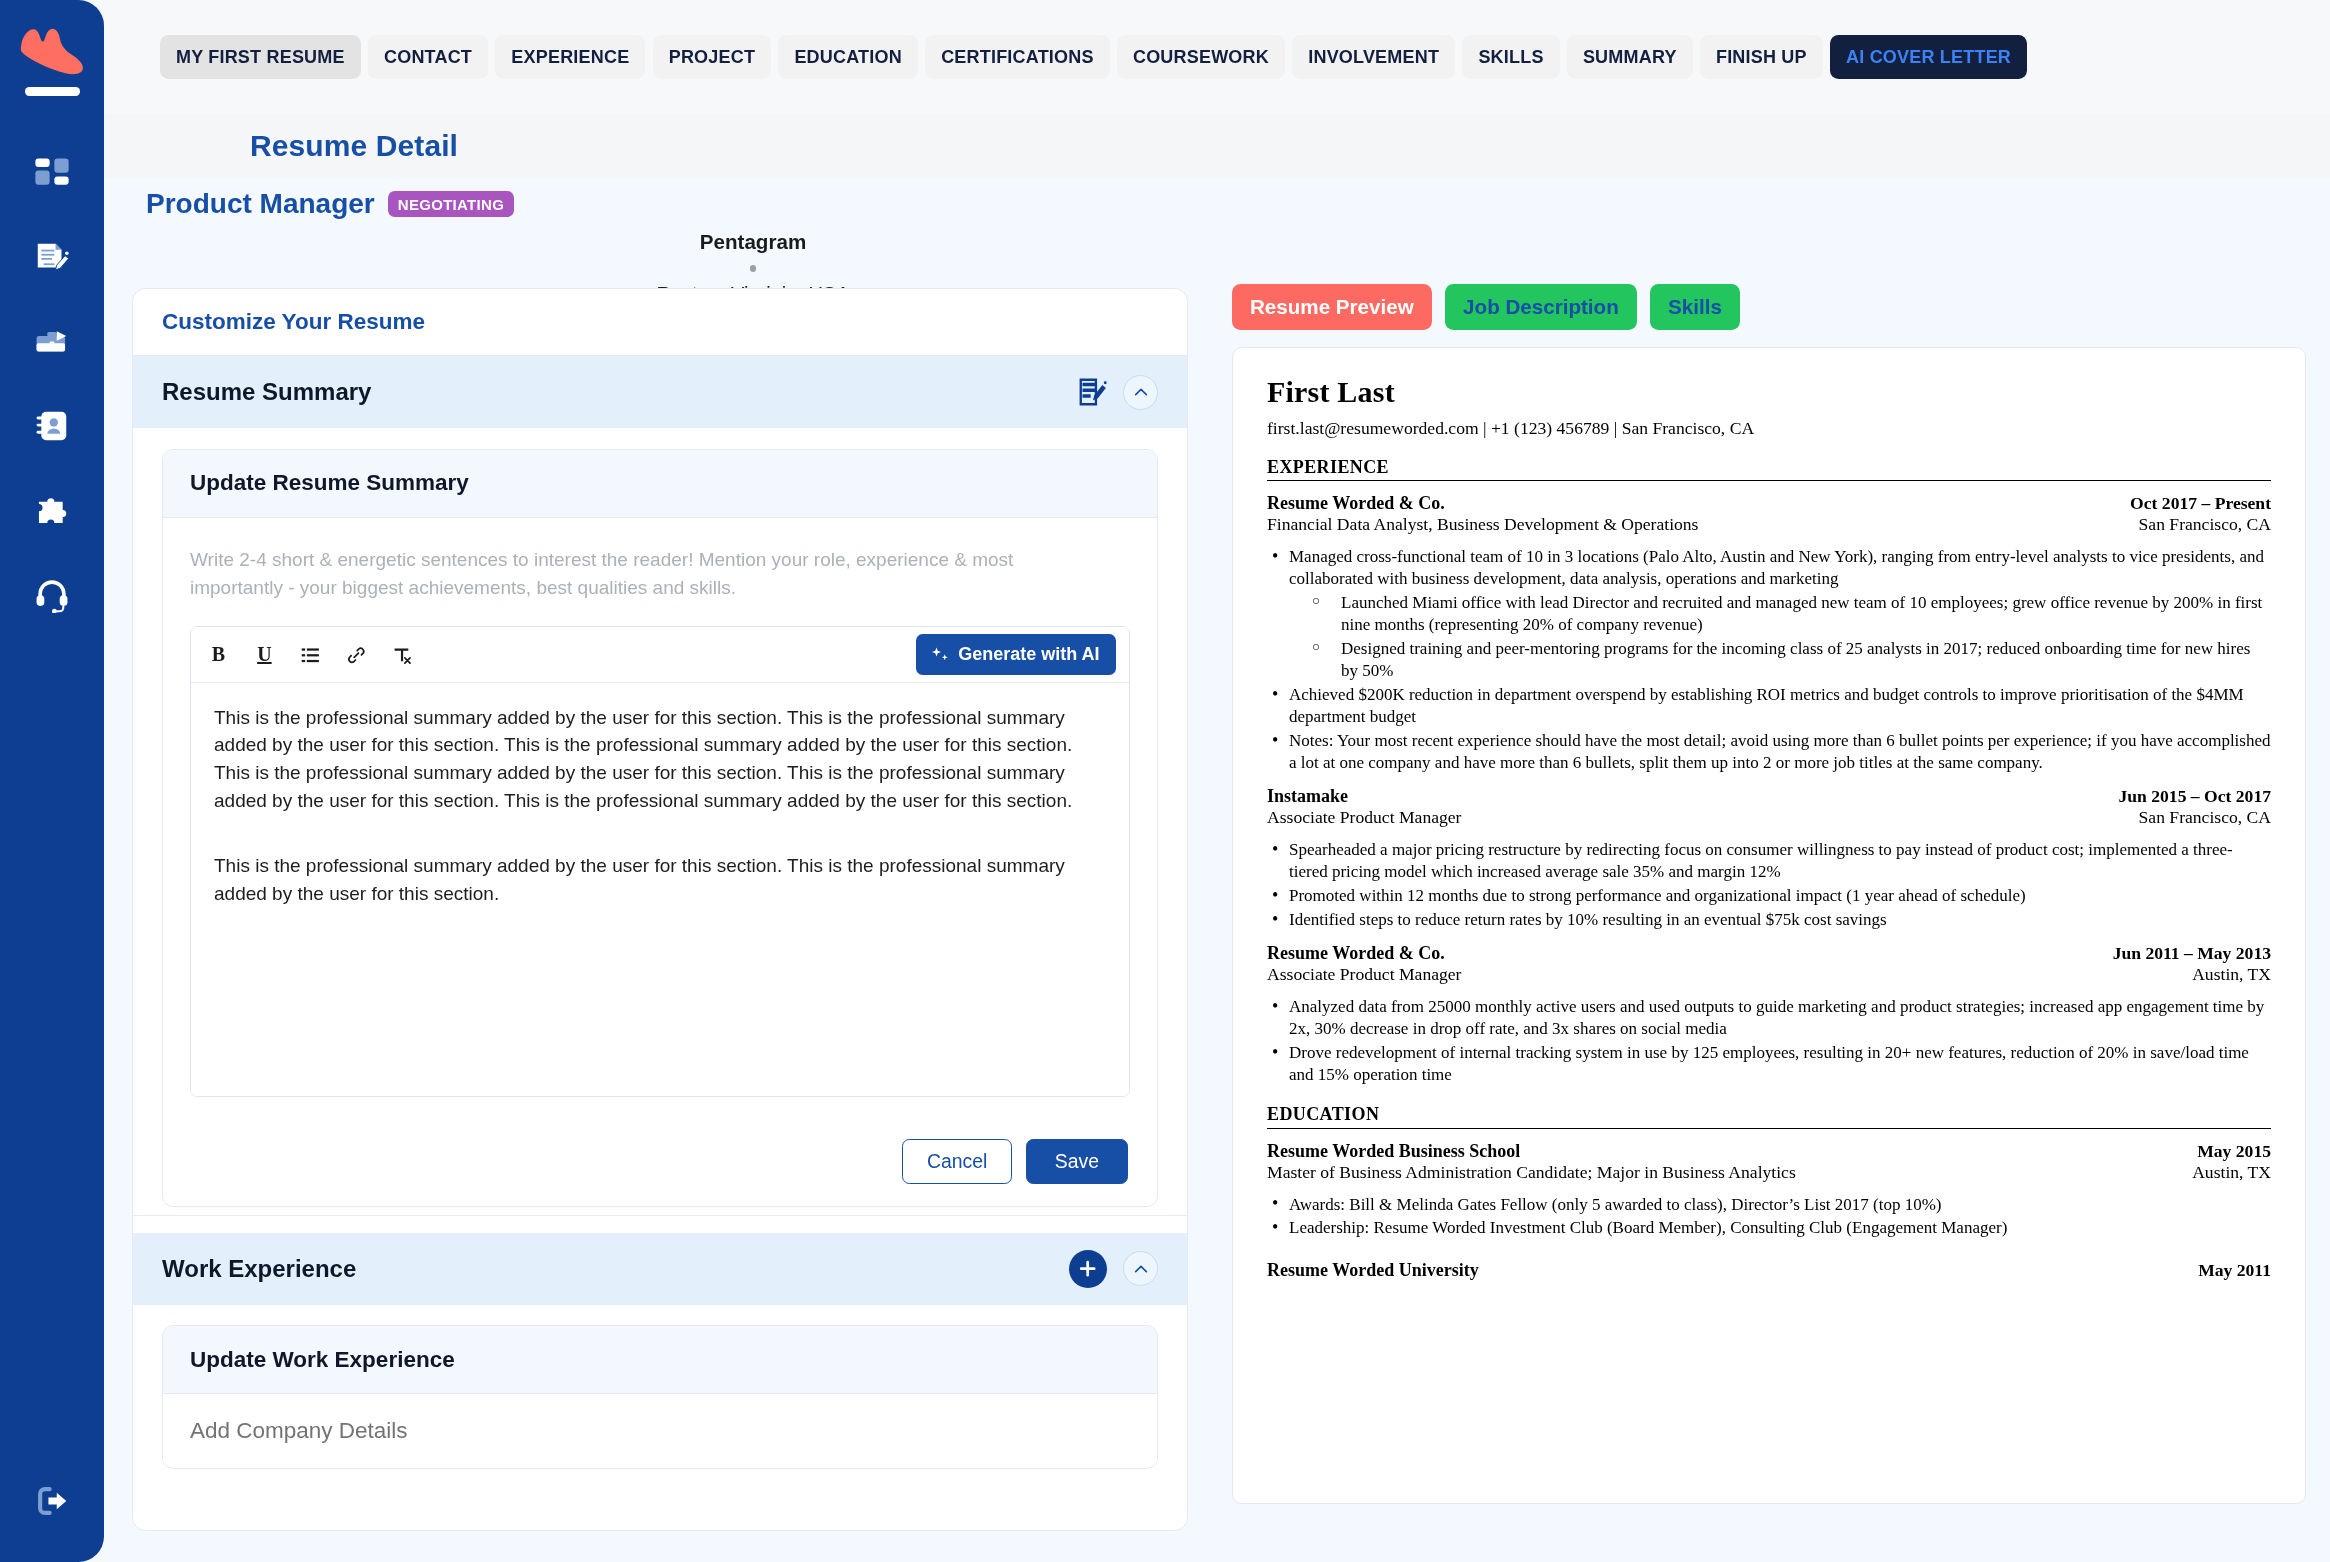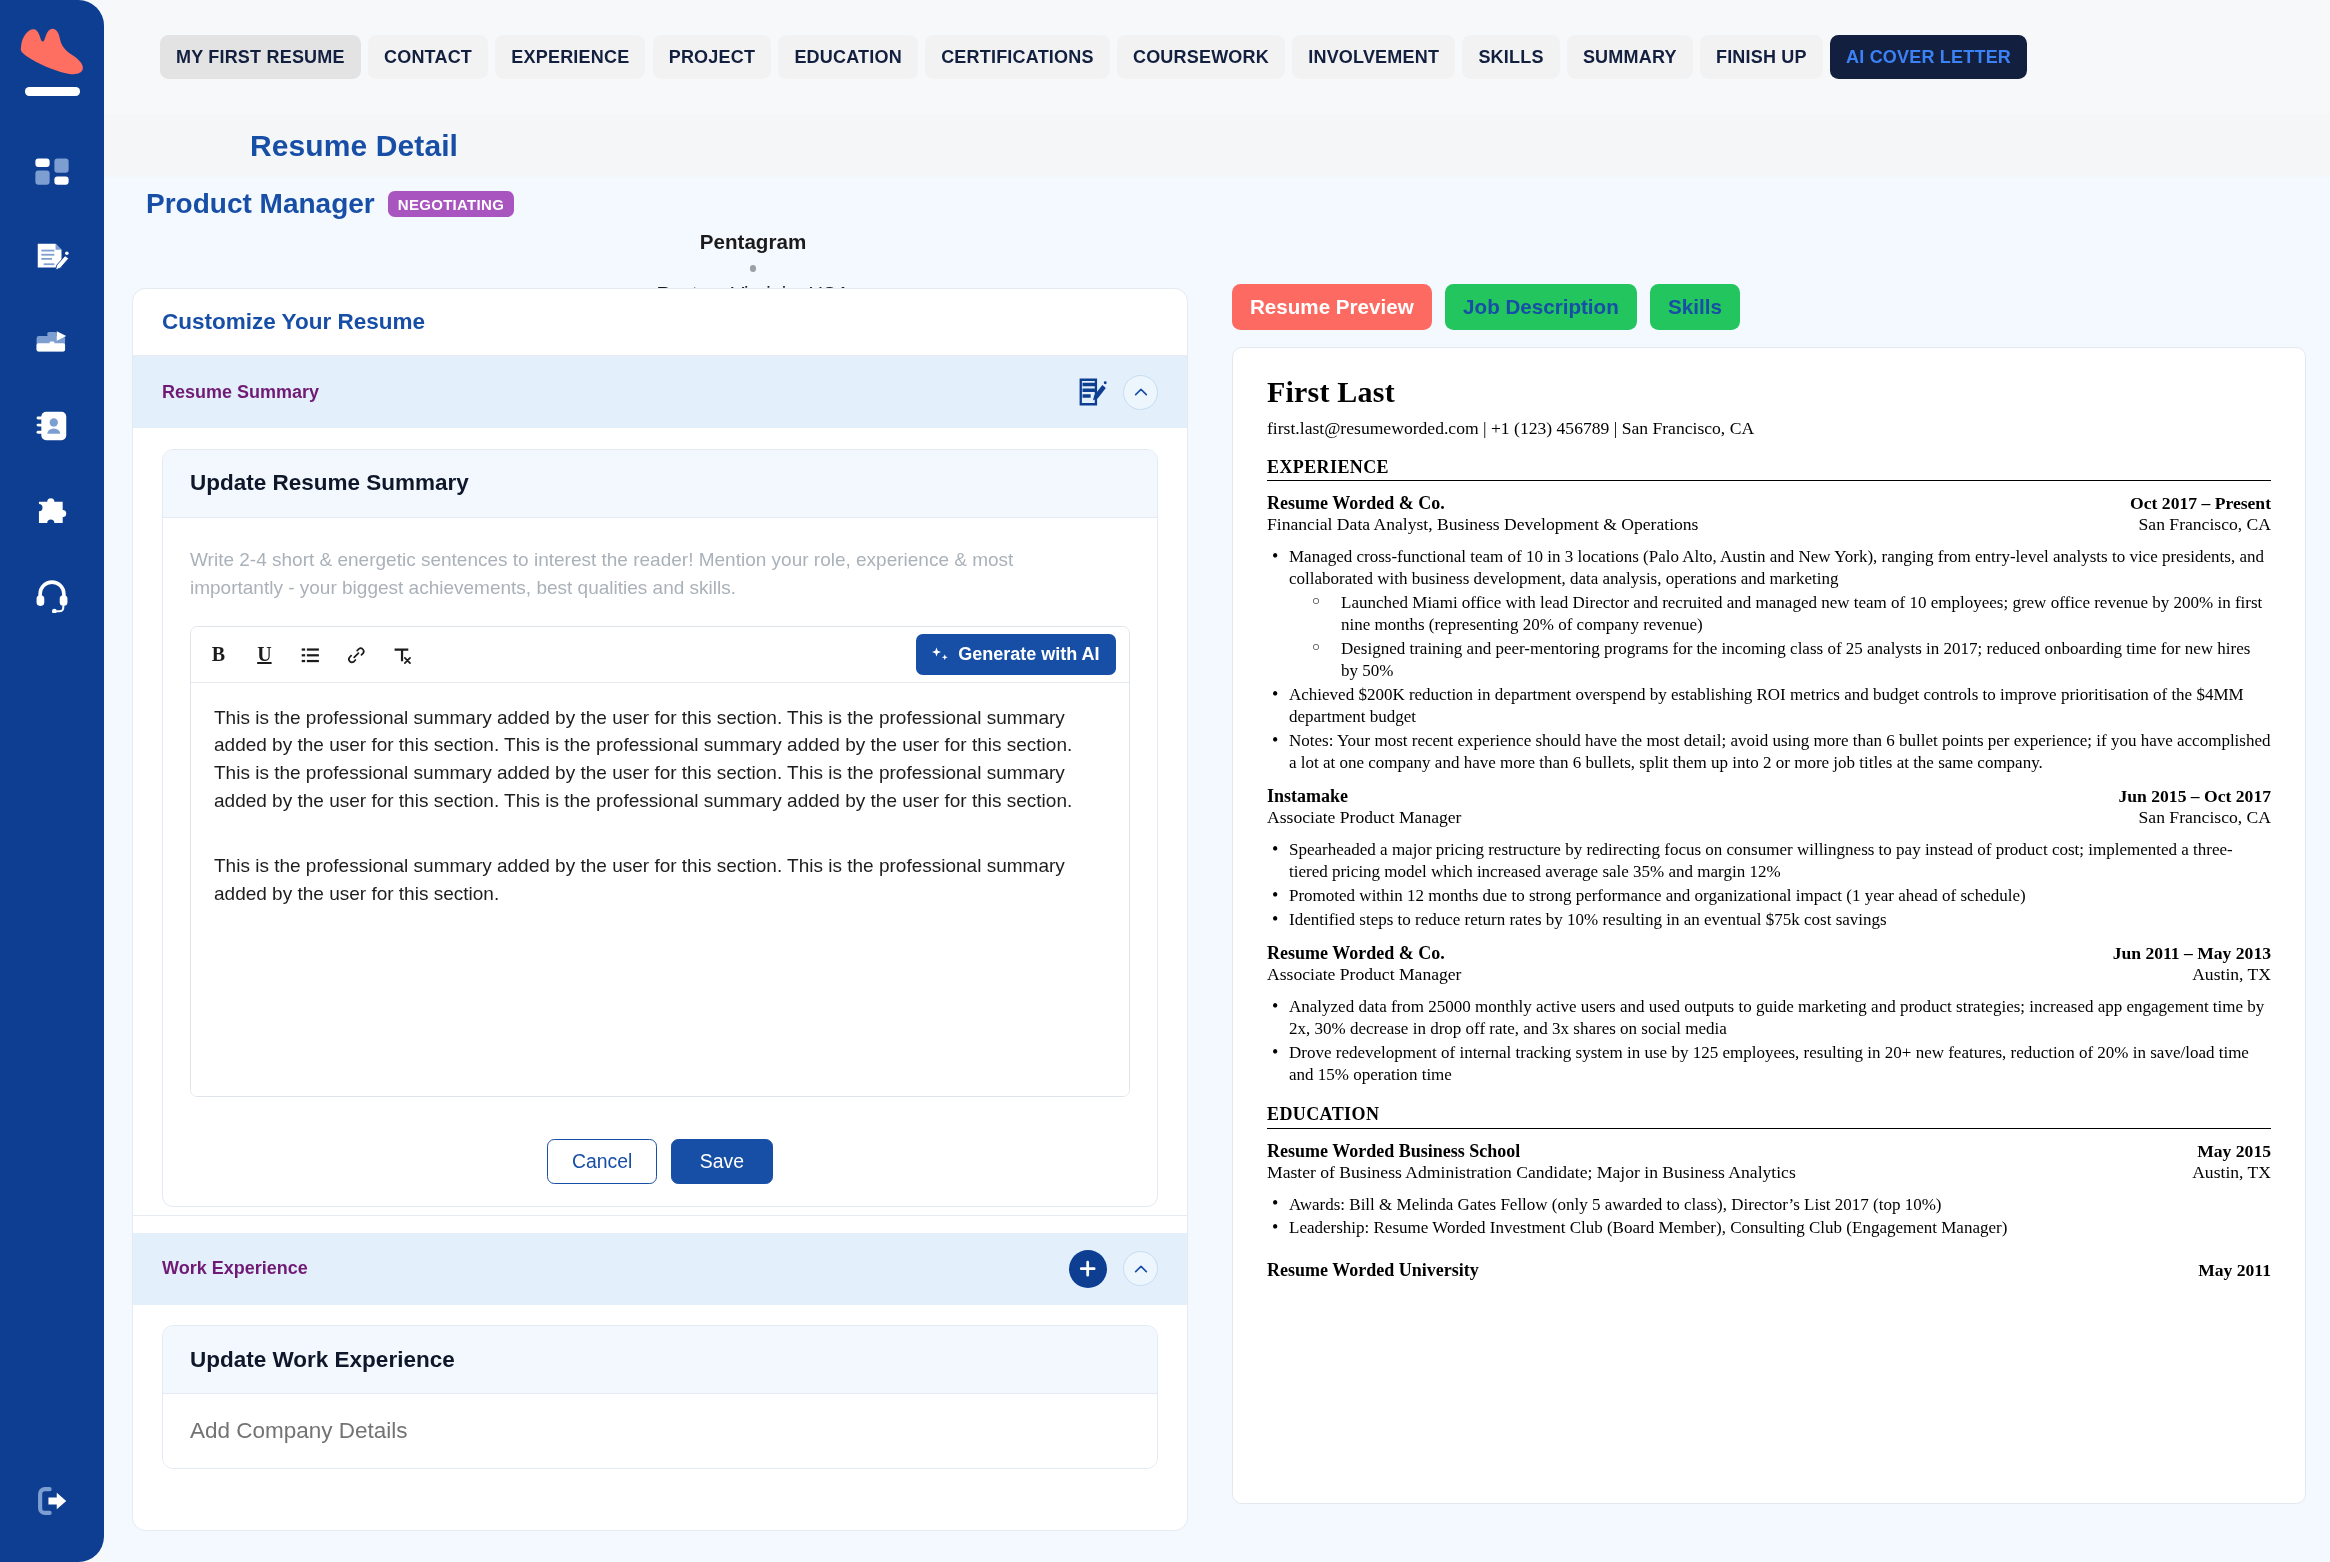--- a/index.html
+++ b/index.html
@@ -103,21 +103,21 @@
     padding-left: 29px;
     font-size: 22.5px; font-weight: 700; color: #174ea6;
     border-bottom: 0.6px solid #e7ecf3;
   }
   .section-bar {
     background: #e3f0fc;
     height: 72px;
     display: flex; align-items: center;
     padding: 0 29px;
   }
-  .section-bar .title { font-size: 18px; font-weight: 700; color: #701a75; flex: 1; }
+  .section-bar .title { font-size: 24px; font-weight: 700; color: #0f172a; flex: 1; }
   .icon-btn { background: none; border: none; cursor: pointer; display:flex; align-items:center; justify-content:center; }
   .edit-icon svg { width: 28px; height: 28px; }
   .chev-circle {
     width: 35px; height: 35px; border-radius: 50%;
     border: 1.2px solid #c5dcf3; background: #eef6fd;
     display: flex; align-items: center; justify-content: center;
     margin-left: 16px; cursor: pointer;
   }
   .chev-circle svg { width: 16px; height: 16px; }
   .plus-circle {
@@ -169,21 +169,21 @@
   }
   #gen-ai-btn svg { width: 18px; height: 18px; }
   #editor-area {
     min-height: 413px; padding: 20.6px 23px;
     font-size: 19px; line-height: 1.45; color: #1d1d1d;
     background: #fff;
   }
   #editor-area p + p { margin-top: 38px; }
 
   #form-actions {
-    display: flex; justify-content: center; gap: 13.4px;
+    display: flex; justify-content: flex-end; gap: 13.4px;
     padding: 18px 29px 22px 29px;
   }
   .btn-outline {
     background: #fff; color: #174ea6;
     border: 1.2px solid #174ea6; border-radius: 7.3px;
     font-size: 19.4px; padding: 9.7px 24px; cursor: pointer;
     font-family: "Liberation Sans", sans-serif;
   }
   .btn-solid {
     background: #174ea6; color: #fff;

